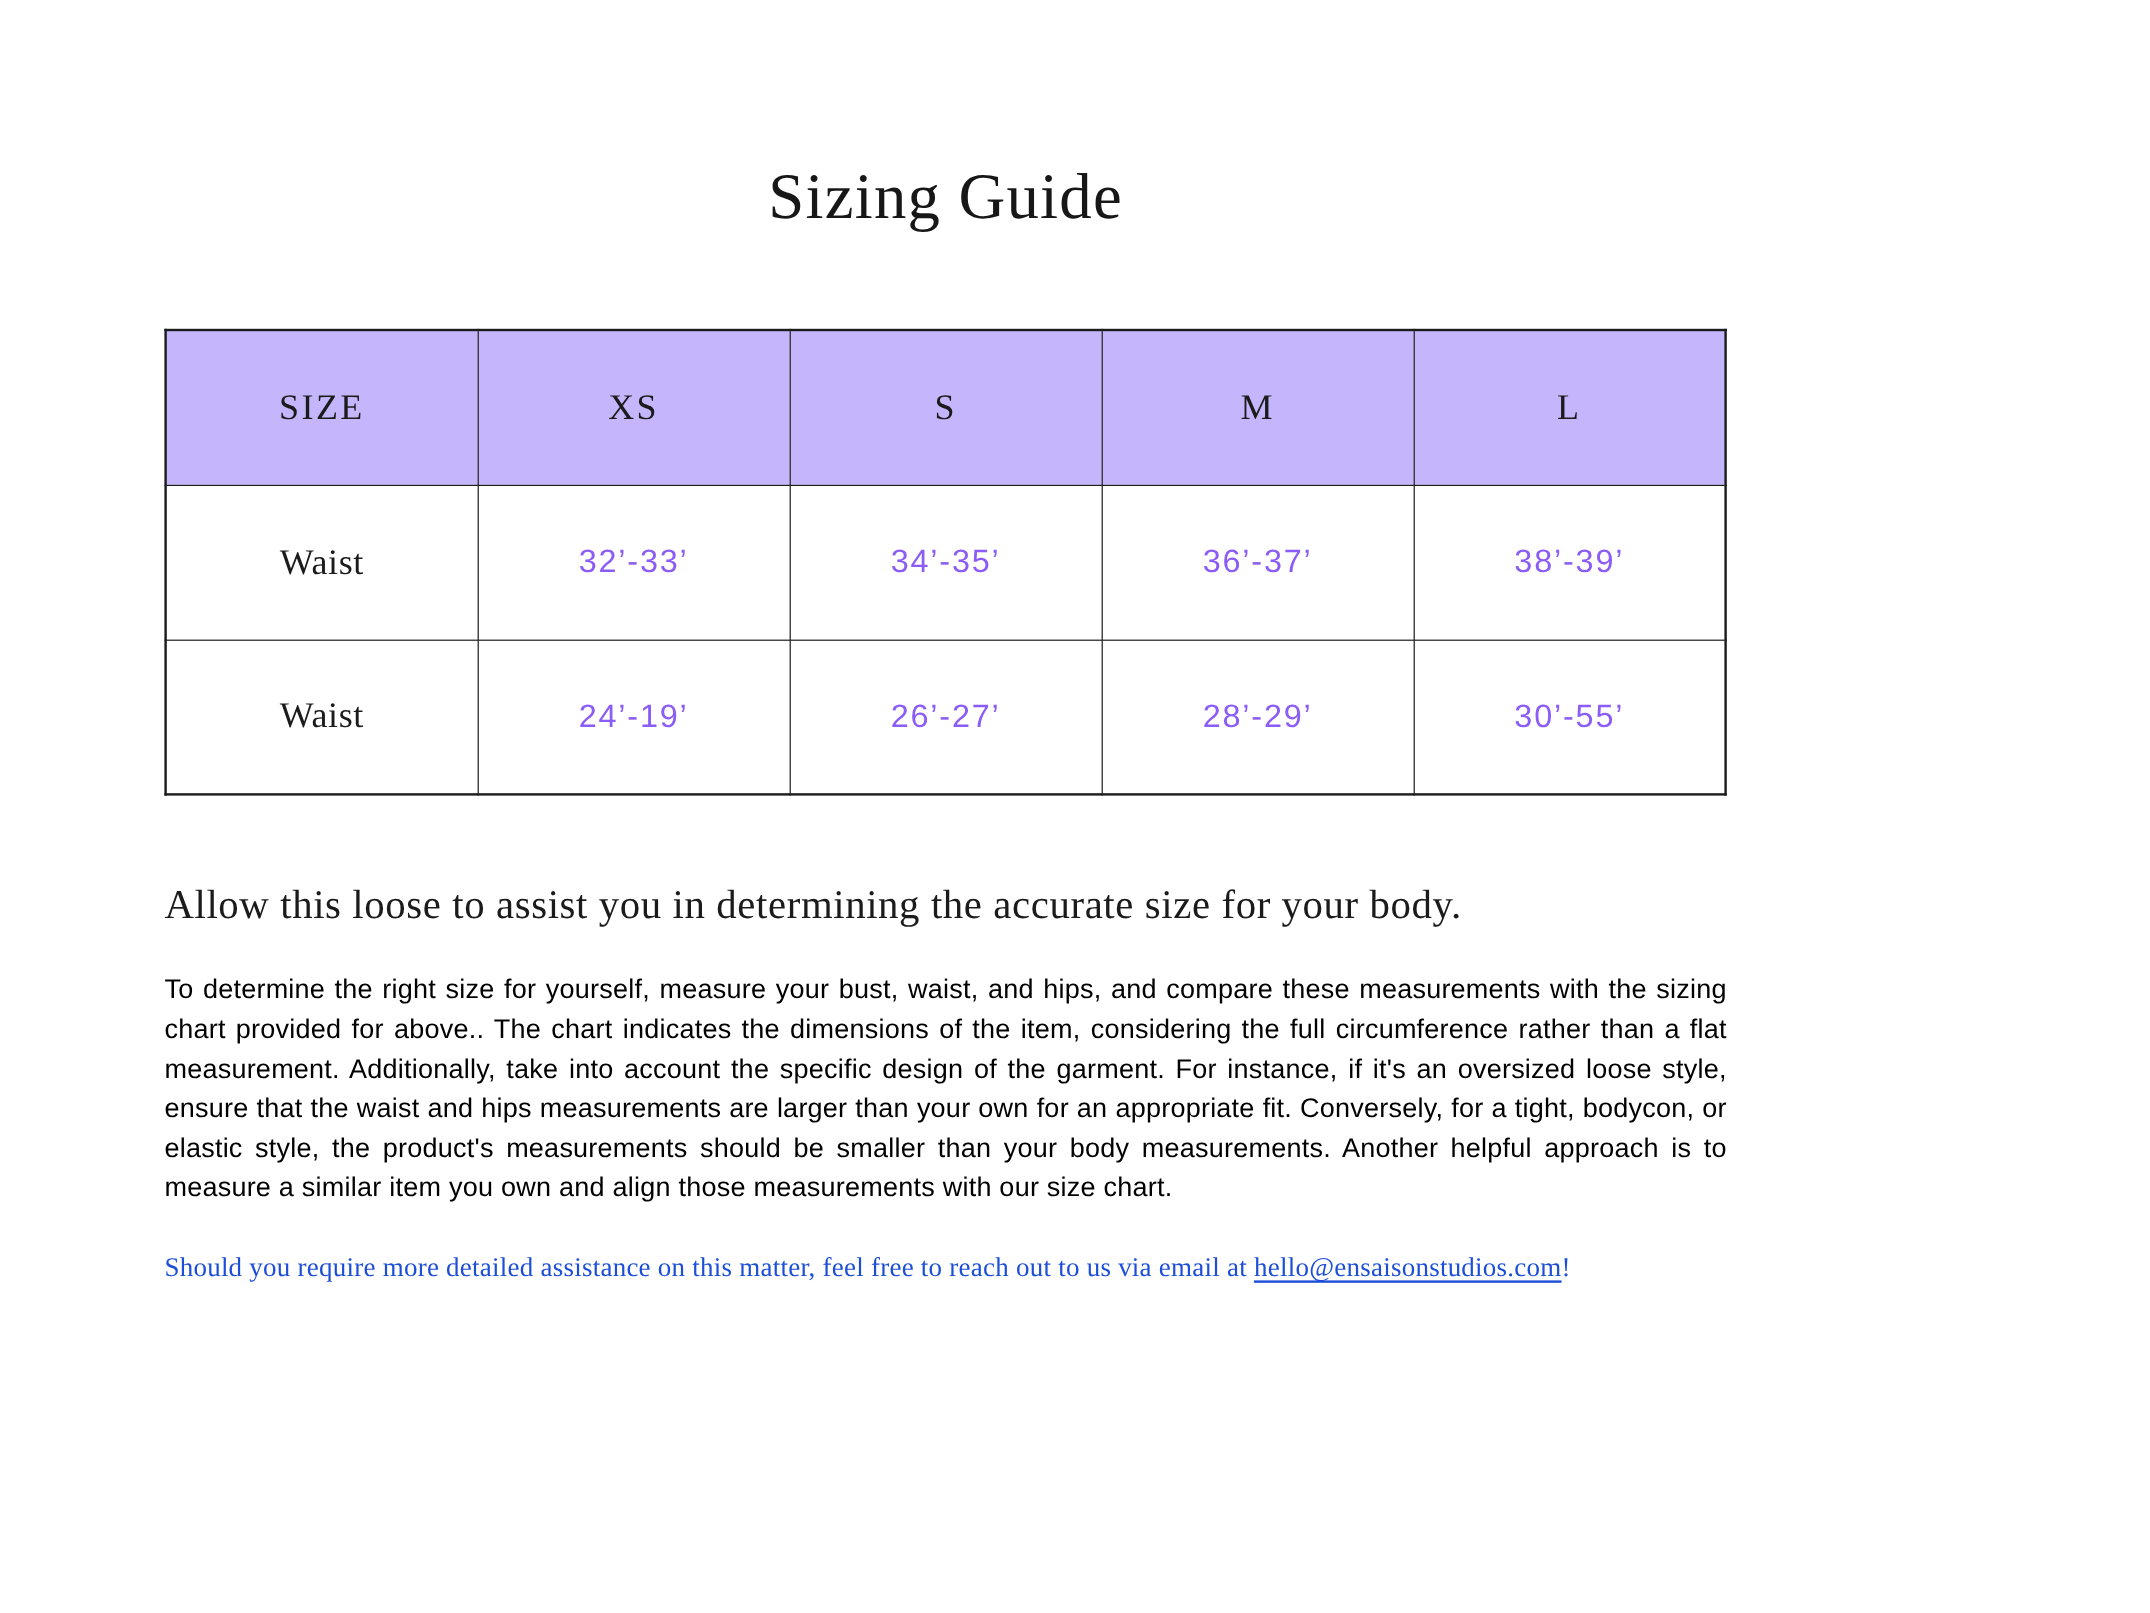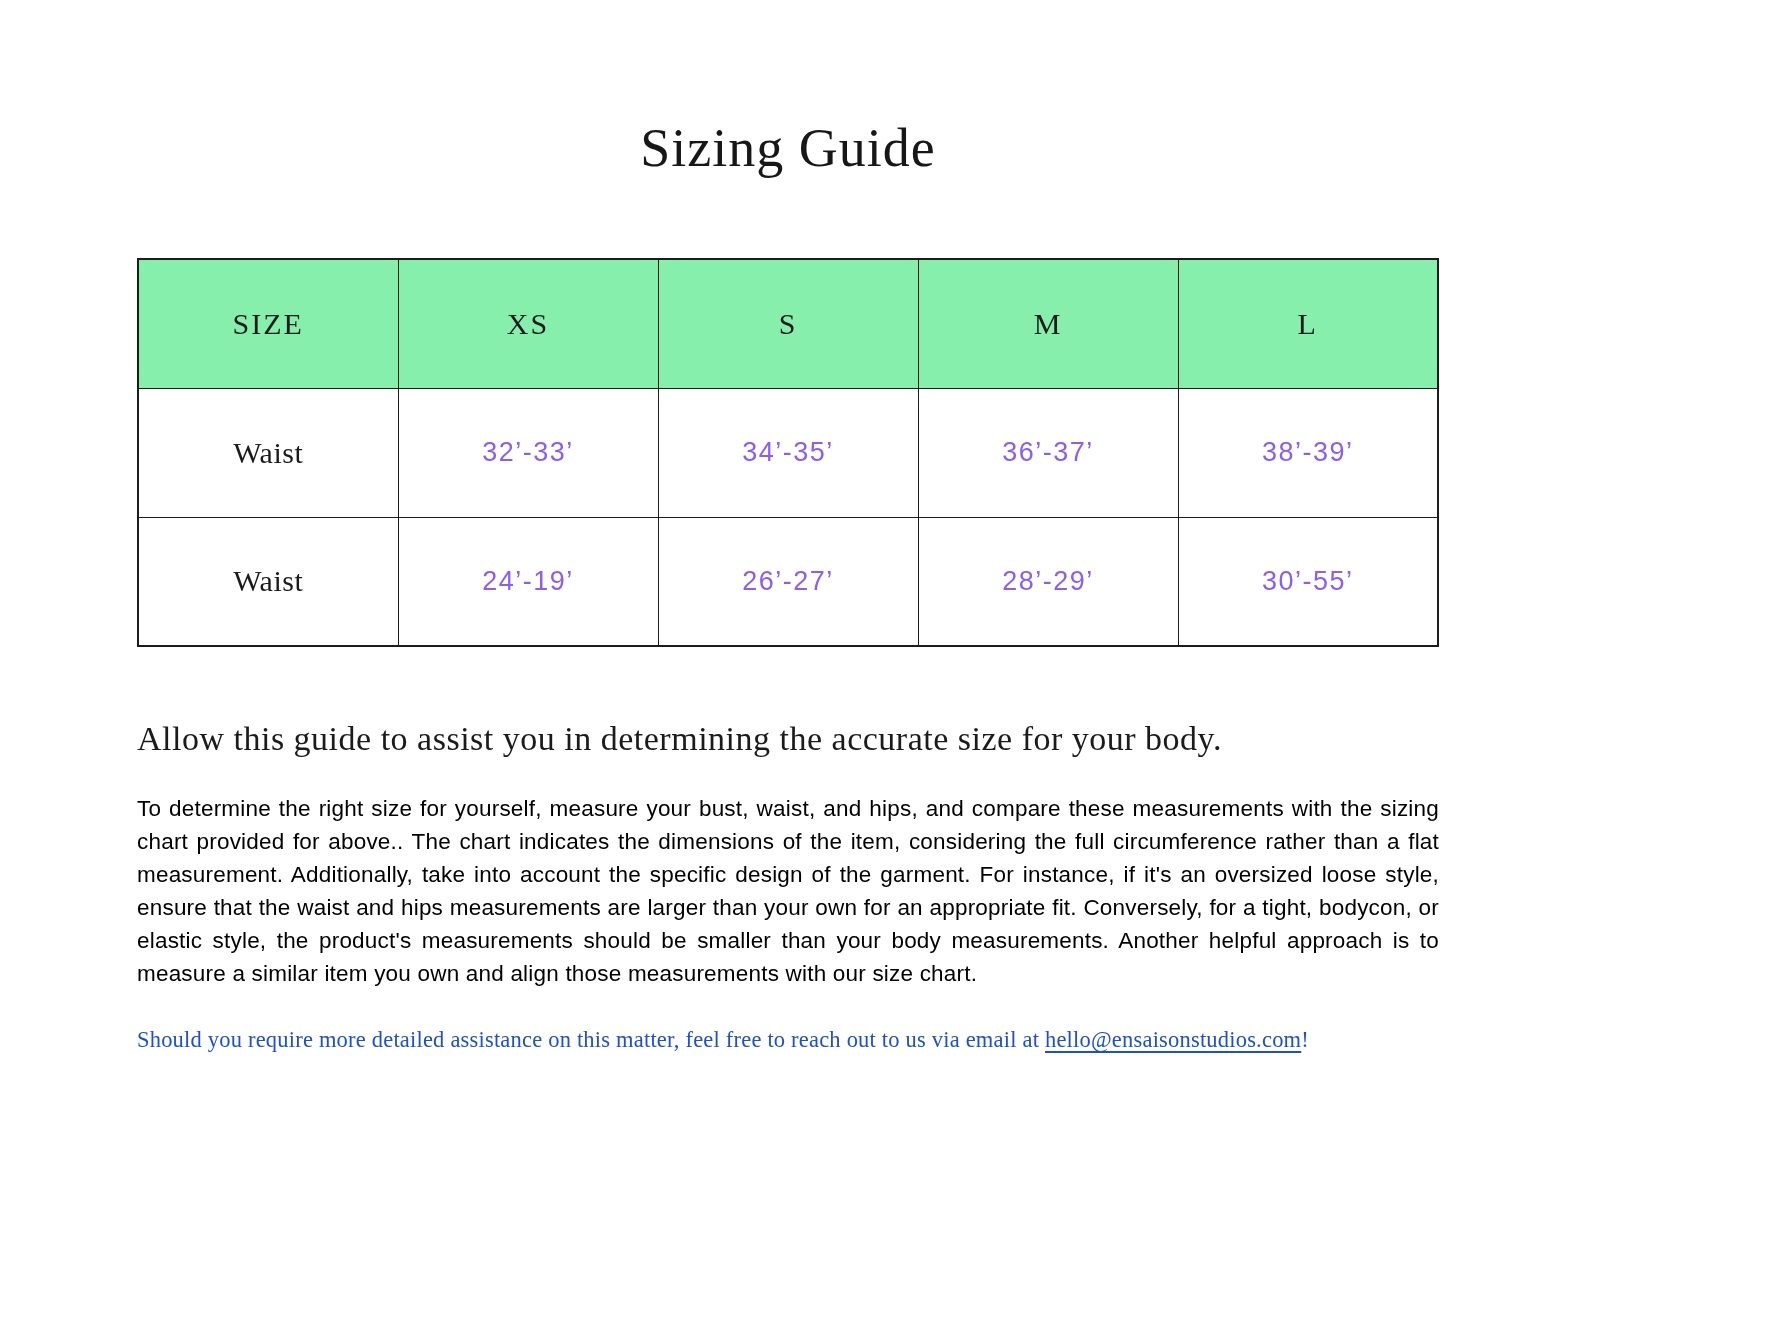--- a/index.html
+++ b/index.html
@@ -9,21 +9,21 @@
     background: #ffffff;
     width: 1792px;
     height: 1344px;
     font-family: "Liberation Sans", sans-serif;
     color: #1e1e1e;
     -webkit-font-smoothing: antialiased;
   }
   .page {
     width: 1576px;
     height: 1344px;
-    padding: 0 137px;
+    padding: 16px 137px;
     overflow: hidden;
   }
   .page-title {
     font-family: "Liberation Serif", serif;
     font-weight: 400;
     font-size: 54px;
     letter-spacing: 1px;
     text-align: center;
     color: #171717;
     margin: 0;
@@ -39,21 +39,21 @@
   }
   table.size-table th,
   table.size-table td {
     border: 1.5px solid #1c1c1c;
     height: 129px;
     text-align: center;
     vertical-align: middle;
     padding: 0;
   }
   table.size-table thead th {
-    background: #86efac;
+    background: #c4b5fd;
     font-family: "Liberation Serif", serif;
     font-weight: 400;
     font-size: 30px;
     letter-spacing: 2px;
     color: #1b1b1b;
   }
   td.row-label {
     font-family: "Liberation Serif", serif;
     font-size: 30px;
     letter-spacing: 0.5px;
@@ -123,19 +123,19 @@
       <tr>
         <td class="row-label">Waist</td>
         <td class="value">24’-19’</td>
         <td class="value">26’-27’</td>
         <td class="value">28’-29’</td>
         <td class="value">30’-55’</td>
       </tr>
     </tbody>
   </table>
 
-  <h2 class="subheading">Allow this guide to assist you in determining the accurate size for your body.</h2>
+  <h2 class="subheading">Allow this loose to assist you in determining the accurate size for your body.</h2>
 
   <p class="body-text">To determine the right size for yourself, measure your bust, waist, and hips, and compare these measurements with the sizing chart provided for above.. The chart indicates the dimensions of the item, considering the full circumference rather than a flat measurement. Additionally, take into account the specific design of the garment. For instance, if it's an oversized loose style, ensure that the waist and hips measurements are larger than your own for an appropriate fit. Conversely, for a tight, bodycon, or elastic style, the product's measurements should be smaller than your body measurements. Another helpful approach is to measure a similar item you own and align those measurements with our size chart.</p>
 
   <p class="contact-line"><span>Should you require more detailed assistance on this matter, feel free to reach out to us via email at </span><a href="#" class="email-link">hello@ensaisonstudios.com</a><span>!</span></p>
 
 </main>
 
 </body></html>

